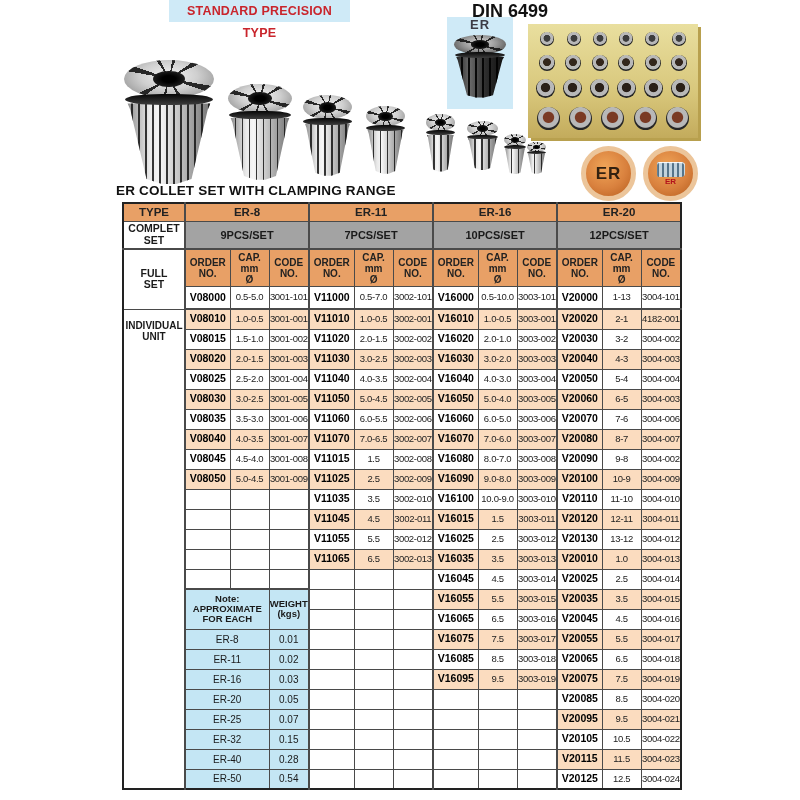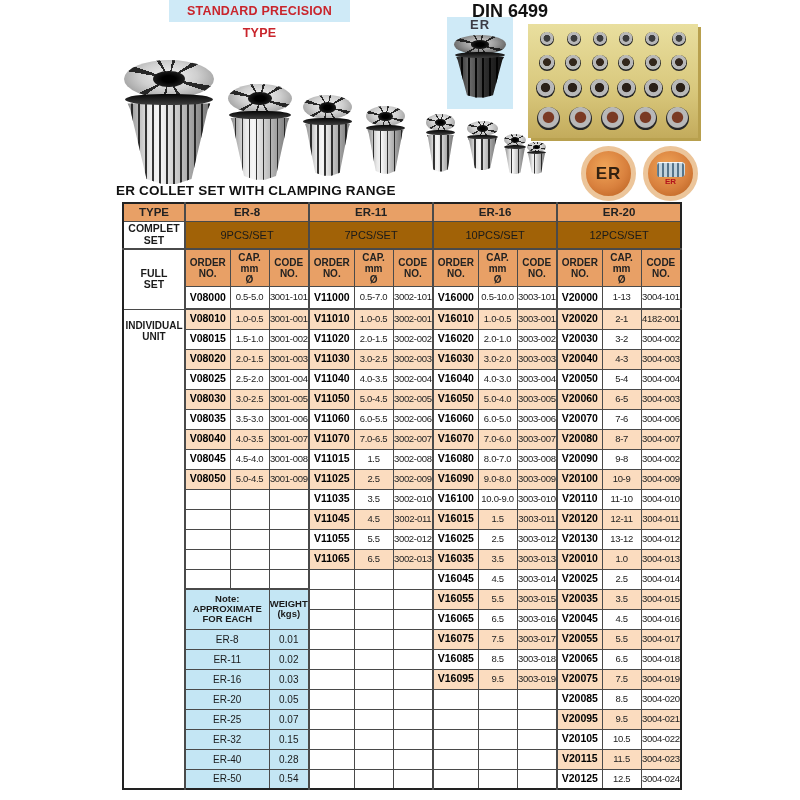--- a/index.html
+++ b/index.html
@@ -82,21 +82,21 @@
     position:absolute; left:122px; top:202px; width:558px;
     border-collapse:collapse; table-layout:fixed;
     border:2px solid #222;
   }
   .spec td, .spec th {
     border:1px solid var(--bdr); padding:0; text-align:center; vertical-align:middle;
     font-size:10px; overflow:hidden; line-height:1.1;
   }
   .spec .group-start { border-left-width:2px; }
   tr.r-type th { background:var(--orange); height:17px; font-size:11.5px; font-weight:bold; color:#222; }
-  tr.r-pcs td { height:26px; font-weight:normal; font-size:11px; border-bottom-width:2px; background:#a16207; }
+  tr.r-pcs td { height:26px; font-weight:bold; font-size:11px; border-bottom-width:2px; background:#a3a3a3; }
   tr.r-sub th { background:var(--orange); height:36px; font-size:10px; font-weight:bold;
     white-space:pre-line; color:#222; }
   tr.r-full td { height:21px; border-bottom-width:2px; }
   tbody.units tr { height:20px; }
   .spec td.order { font-weight:bold; color:#000; font-size:10.5px; }
   .spec td.val  { font-size:9.5px; letter-spacing:-.3px; color:#222; }
   .spec td.peach { background:var(--peach); }
   .spec td.blue  { background:var(--blue); }
   .spec td.note-cell { font-size:9.5px; font-weight:bold; white-space:pre-line; border-top-width:2px; }
   .spec td.wname { font-size:10px; }

